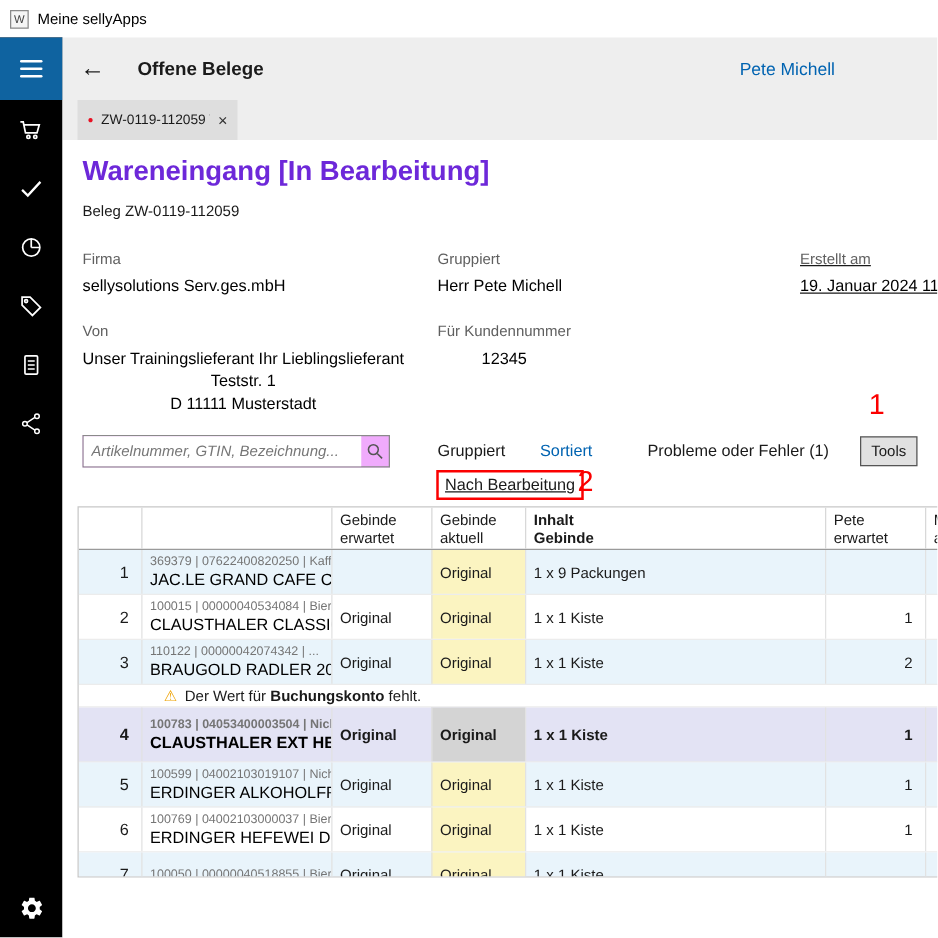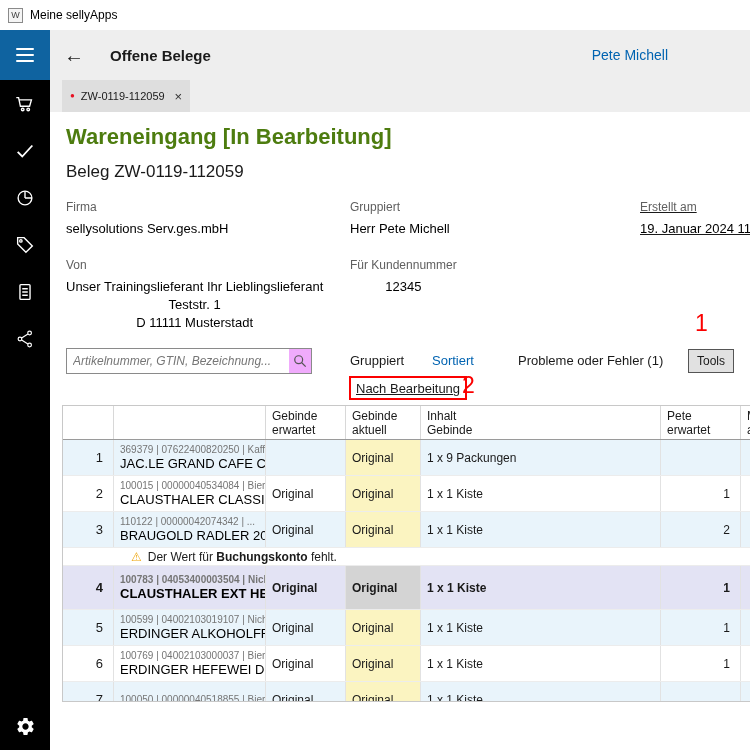--- a/index.html
+++ b/index.html
@@ -38,22 +38,22 @@
   .tabstrip { position:absolute; left:50px; top:80px; width:700px; height:32px; background:#eeeeee; }
   .tab { position:absolute; left:12px; top:0; width:128px; height:32px; background:#dedede;
     display:flex; align-items:center; gap:6px; padding:0 8px; cursor:pointer; }
   .tab-dot { color:#e81123; font-size:8px; line-height:1; }
   .tab-label { font-size:11px; color:#1a1a1a; white-space:nowrap; overflow:hidden; flex:1; }
   .tab-close { font-size:13px; color:#333; cursor:pointer; }
 
   
   .content { position:absolute; left:50px; top:112px; width:700px; height:638px; background:#fff;
     overflow:hidden; }
-  .h1 { position:absolute; left:16px; top:12px; font-size:22px; font-weight:bold; color:#4d7c0f; }
-  .subtitle { position:absolute; left:16px; top:50px; font-size:17px; color:#1a1a1a; }
+  .h1 { position:absolute; left:16px; top:12px; font-size:22px; font-weight:bold; color:#6d28d9; }
+  .subtitle { position:absolute; left:16px; top:50px; font-size:12px; color:#1a1a1a; }
 
   .info { position:absolute; }
   .info .lbl { font-size:12px; color:#5f5f5f; }
   .info .val { font-size:13px; color:#000; margin-top:6px; line-height:18px;text-align:center; }
   .i-a { left:16px; top:88px; } .i-b { left:300px; top:88px; }
   .i-c { left:590px; top:88px; width:110px; white-space:nowrap; overflow:hidden;text-decoration:underline; }
   .i-d { left:16px; top:146px; } .i-e { left:300px; top:146px; } .i-f { left:590px; top:146px; }
 
   .ann { position:absolute; color:#fb0000; font-size:23px; line-height:1; }
   .ann-1 { left:645px; top:200px; }
@@ -74,21 +74,21 @@
   .nach-box span { font-size:13px; color:#1a1a1a; text-decoration:underline; cursor:pointer; }
 
   
   .table { position:absolute; left:12px; top:293px; width:728px; height:297px;
     border:1px solid #c8c8c8; background:#fff; overflow:hidden; }
   .tgrid { display:grid; grid-template-columns:50px 152px 80px 75px 240px 80px 51px; }
   .thead { height:34px; border-bottom:1px solid #9a9a9a; }
   .thead > div { padding:3px 6px; font-size:12px; line-height:14px; color:#1a1a1a;
     border-left:1px solid #d8d8d8; overflow:hidden; }
   .thead > div:first-child { border-left:none; }
-  .hwrap { display:inline-block; max-width:55px; }
+  .hwrap { display:inline-block; max-width:55px;font-weight:bold; }
   .trow { height:36px; border-bottom:1px solid #ececec; }
   .trow > div { display:flex; align-items:center; padding:0 6px; overflow:hidden;
     white-space:nowrap; border-left:1px solid #e2e2e2; font-size:12px; }
   .trow > div:first-child { border-left:none; }
   .c-num { justify-content:flex-end; padding-right:10px !important; font-size:13px !important; }
   .c-art { flex-direction:column; justify-content:center; align-items:flex-start !important; }
   .c-art .code { font-size:10px; color:#757575; line-height:13px; }
   .c-art .name { font-size:13px; color:#000; line-height:16px; }
   .c-ga { background:#fbf4c1; cursor:pointer; }
   .c-me { justify-content:flex-end; padding-right:10px !important; }

